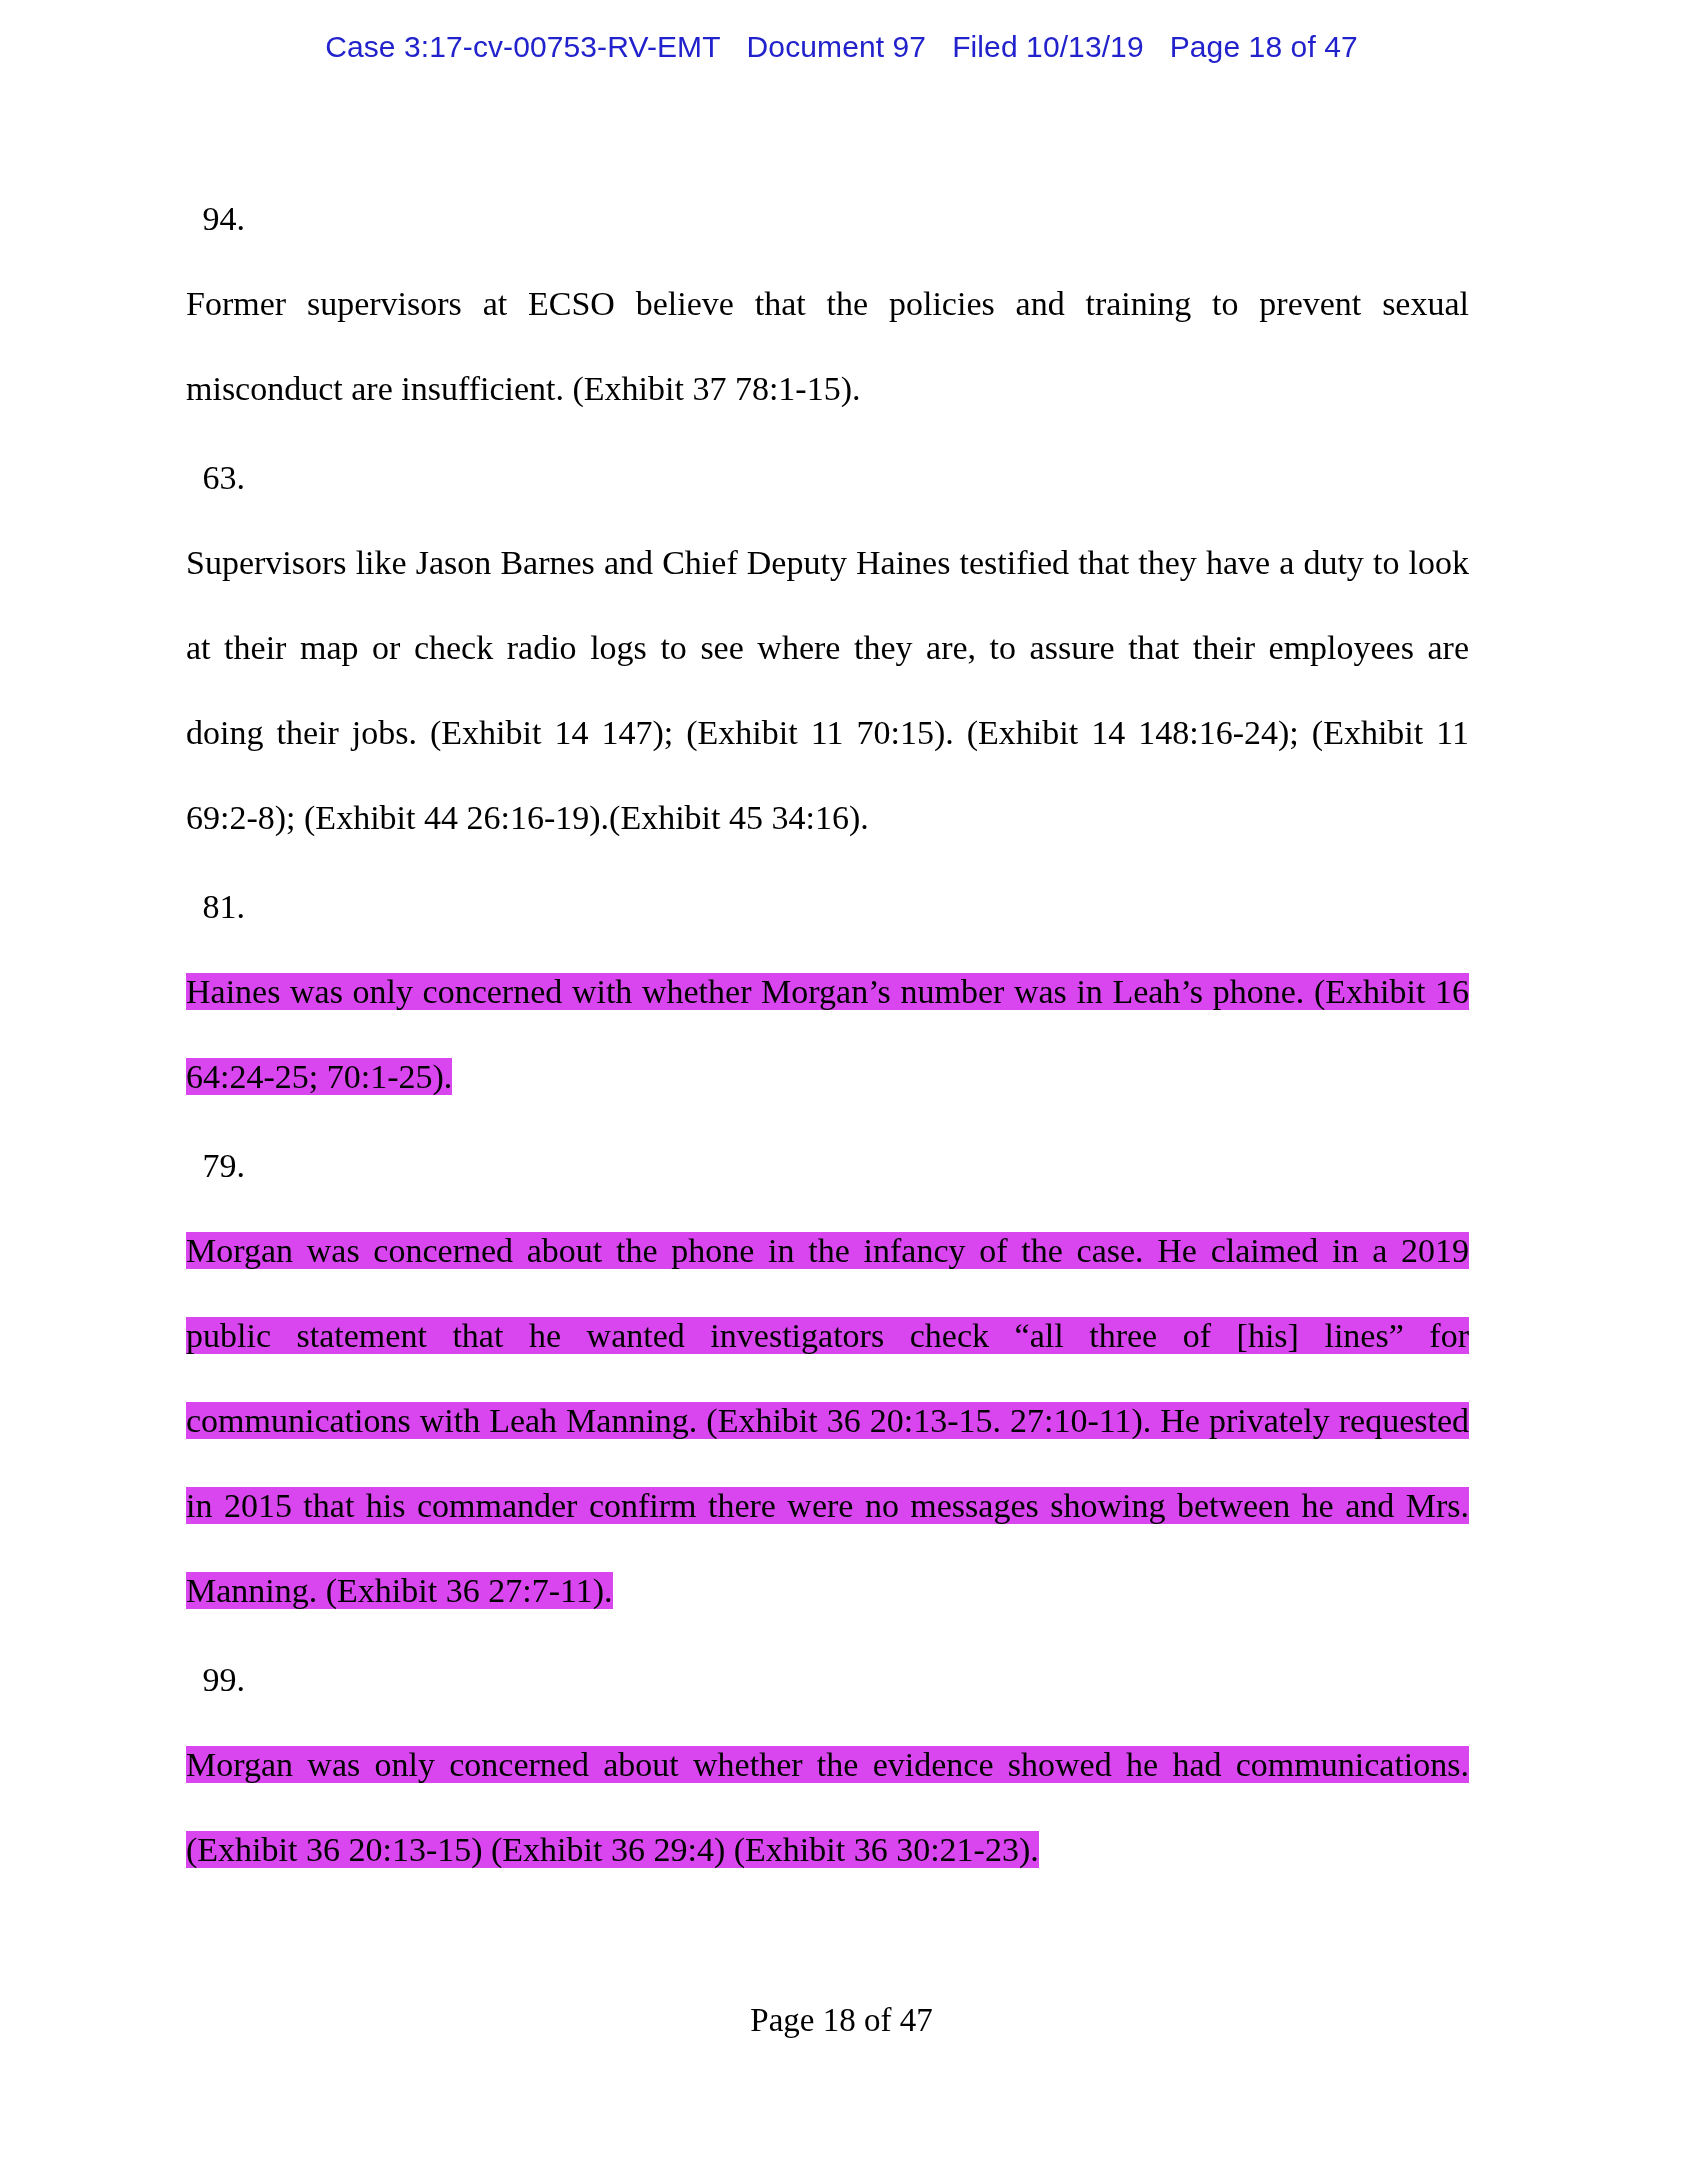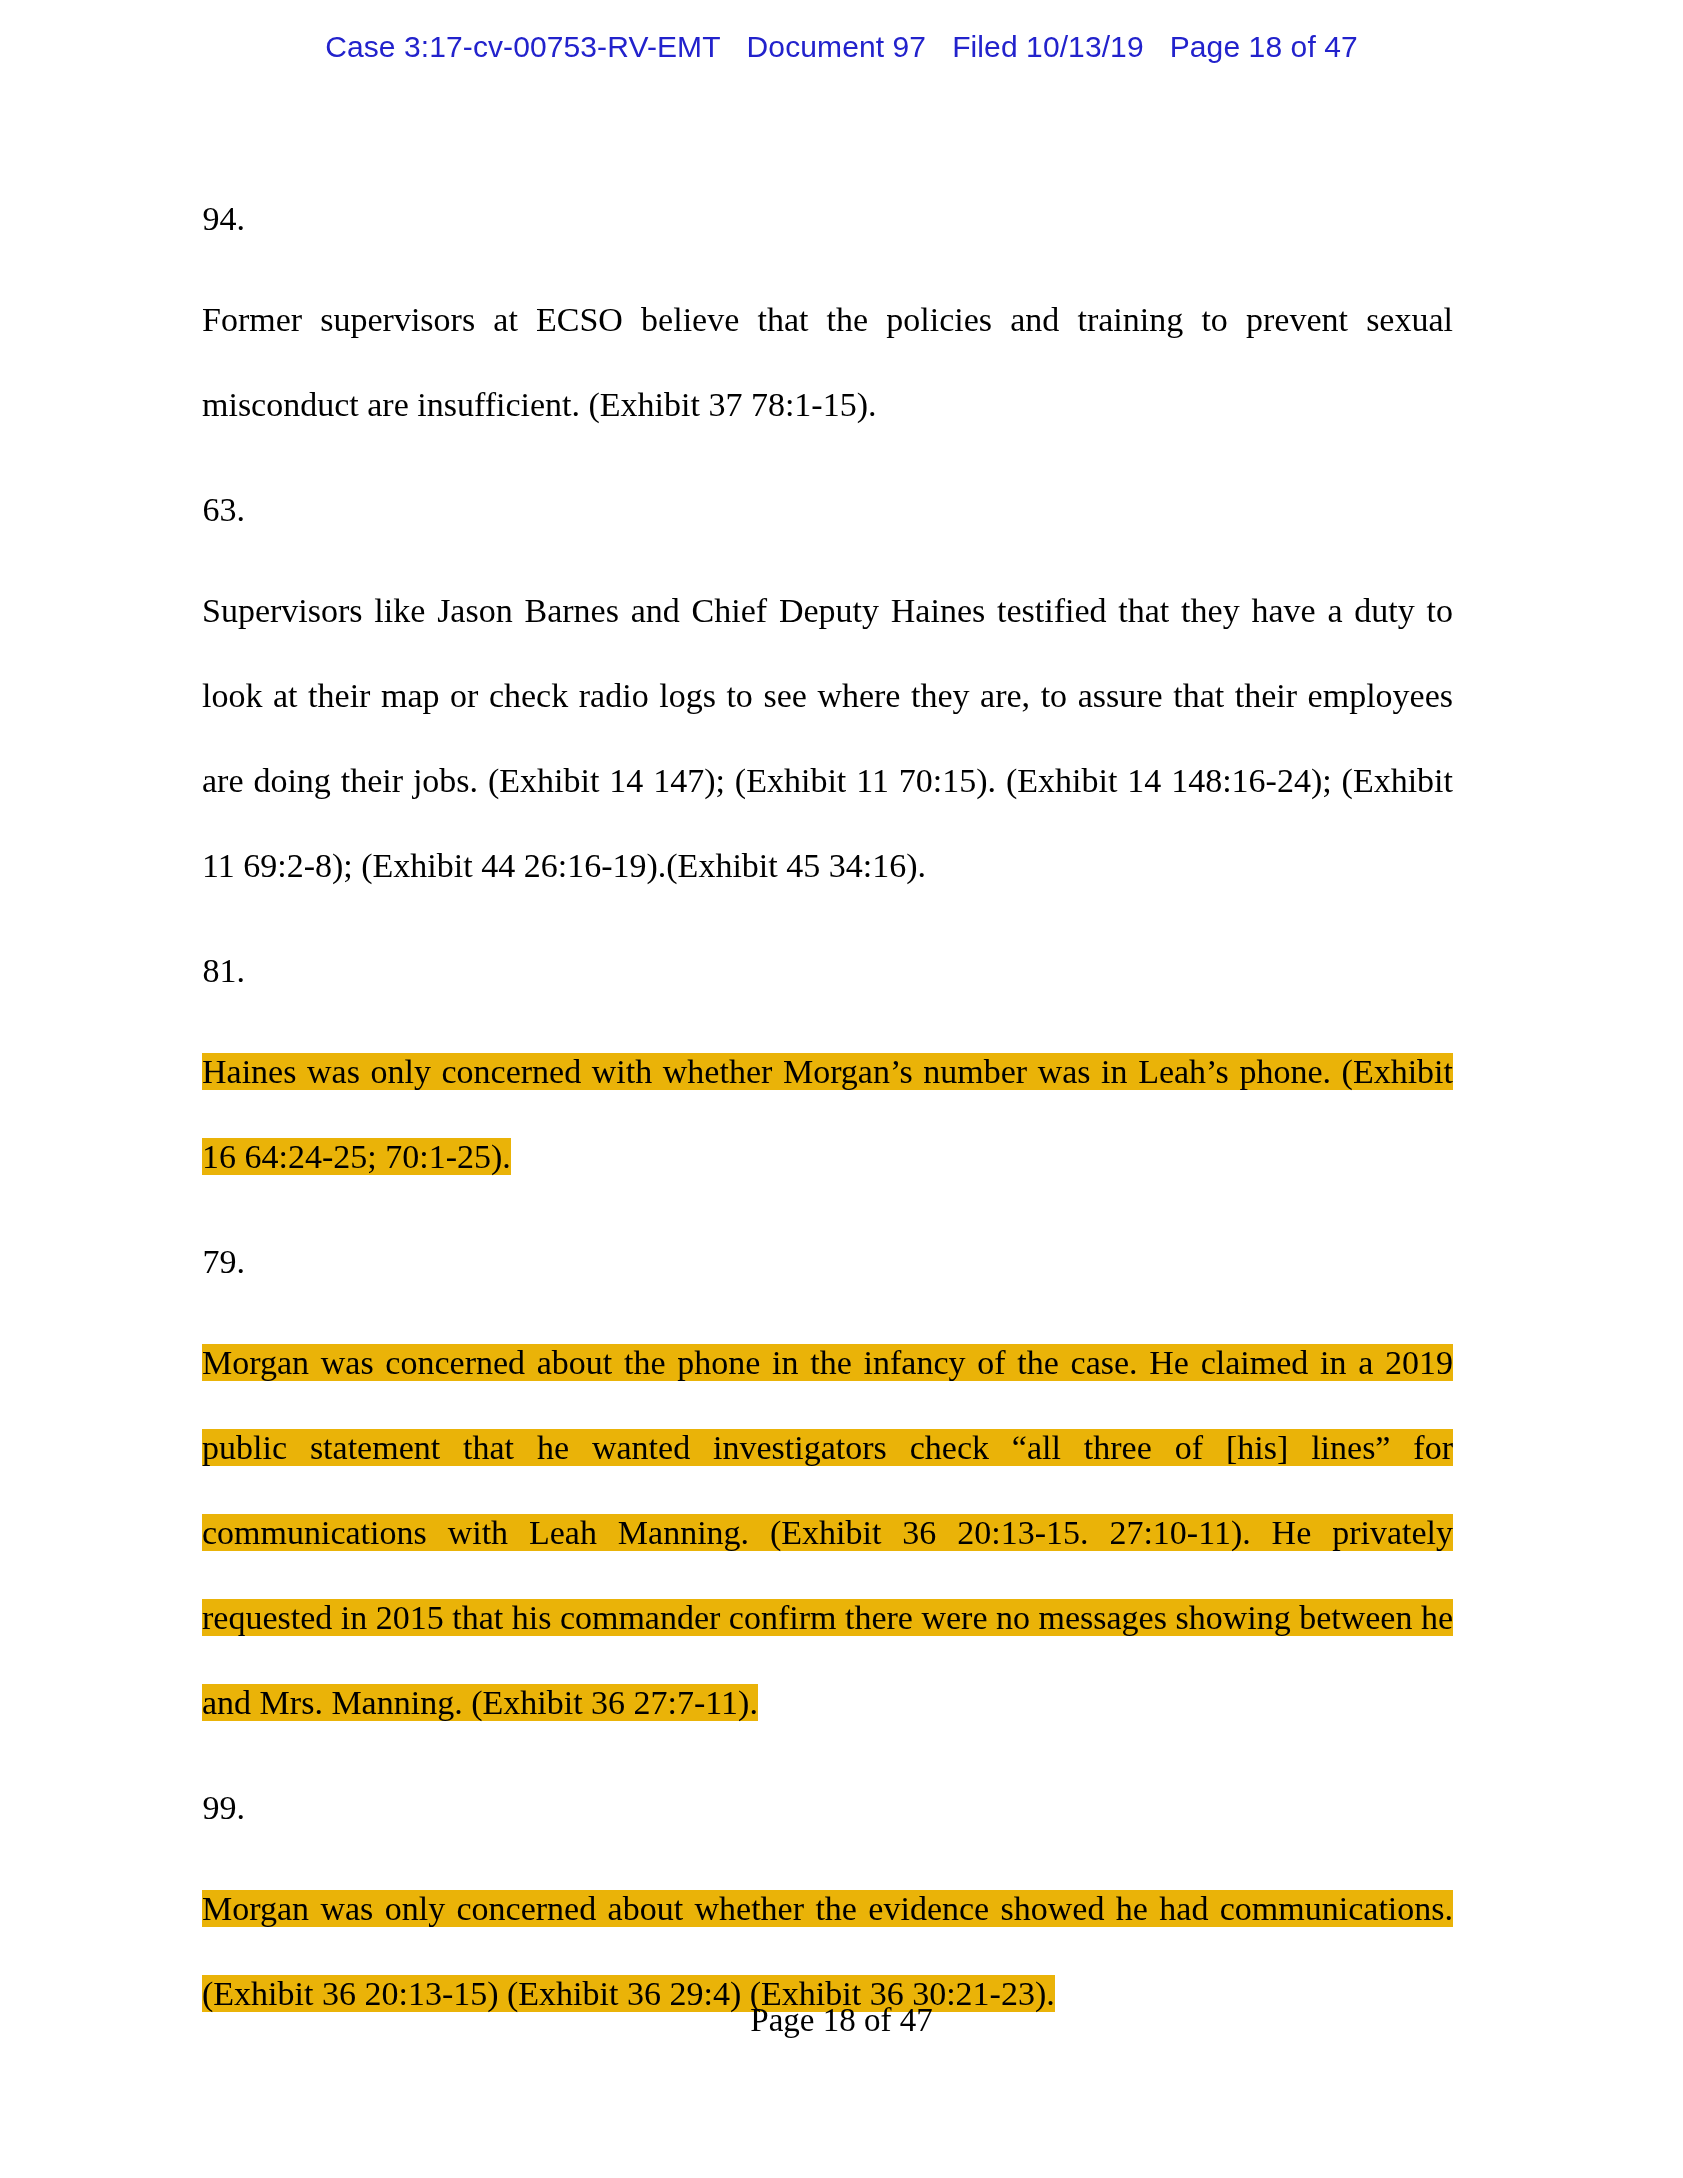--- a/index.html
+++ b/index.html
@@ -69,27 +69,27 @@
     flex: 1 1 auto;
     font-size: 34px;
     line-height: 85px;
     text-align: justify;
     text-justify: inter-word;
     hyphens: none;
   }
 
   
   .item-body p {
-    margin: 16px;
+    margin: 0;
     text-align: justify;
     text-align-last: left;
   }
 
   mark.hl {
-    background: #eab308;
+    background: #d946ef;
     color: #000000;
     padding: 0;
     box-decoration-break: clone;
     -webkit-box-decoration-break: clone;
   }
   b, strong { font-weight: normal; }
 
   .footer {
     position: absolute;
     top: 2002px;

